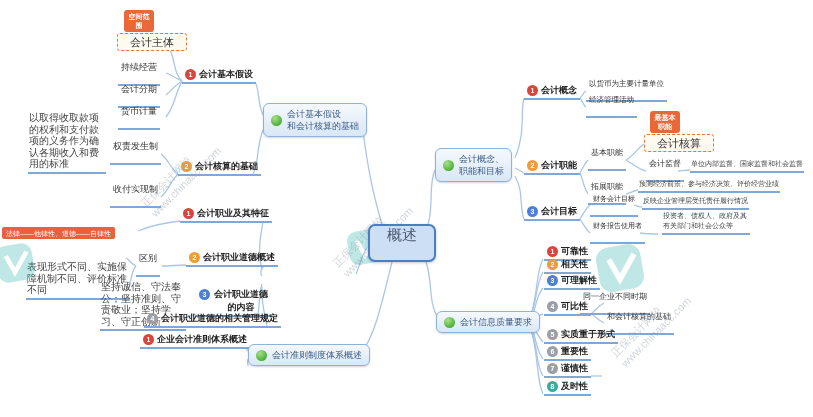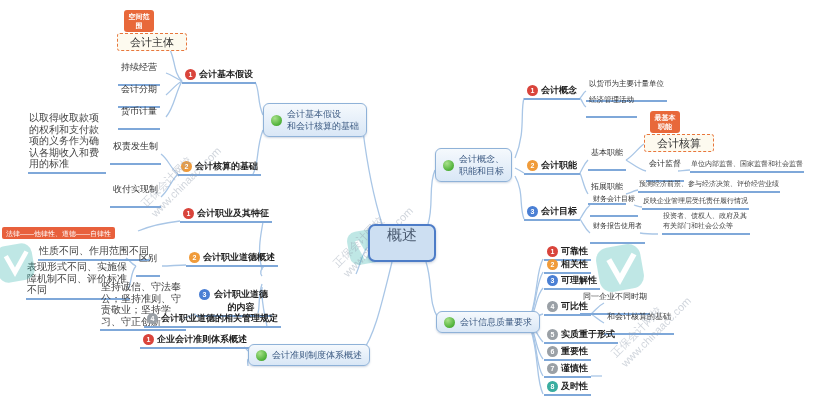--- a/index.html
+++ b/index.html
@@ -155,21 +155,20 @@
     <span class="num c2">2</span>
     <span>会计核算的基础</span>
   </div>
 
   <div class="sub" style="left:180px;top:207px">
     <span class="num c1">1</span>
     <span>会计职业及其特征</span>
   </div>
 
   <div class="tagpill" style="left:2px;top:227px">法律——他律性、道德——自律性</div>
-  <div class="note" style="left:38px;top:245px;white-space:nowrap">性质不同、作用范围不同</div>
   <div class="note" style="left:26px;top:261px;width:102px">表现形式不同、实施保障机制不同、评价标准不同</div>
   <div class="leaf" style="left:136px;top:252px">区别</div>
   <div class="sub" style="left:186px;top:251px">
     <span class="num c2">2</span>
     <span>会计职业道德概述</span>
   </div>
 
   <div class="note" style="left:100px;top:281px;width:84px">坚持诚信、守法奉公；坚持准则、守责敬业；坚持学习、守正创新</div>
   <div class="sub" style="left:196px;top:288px">
     <span class="num c3">3</span>

